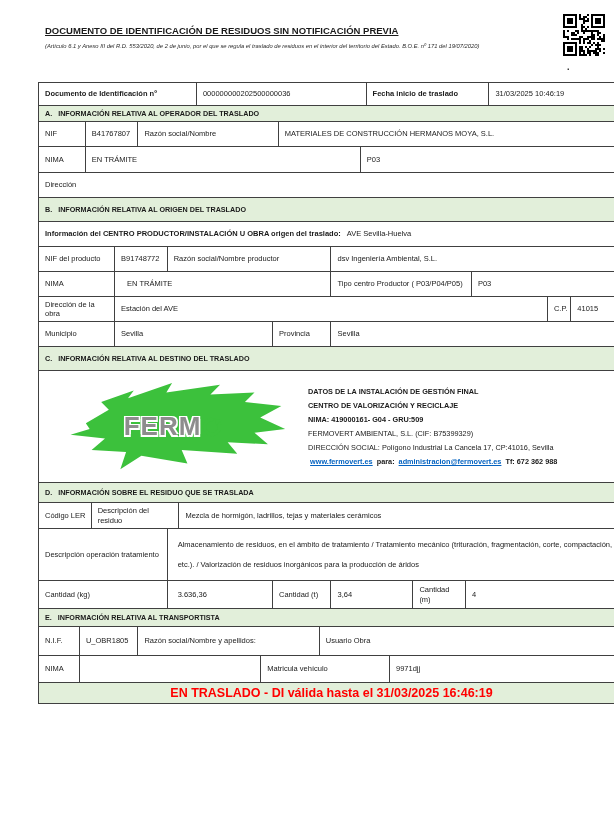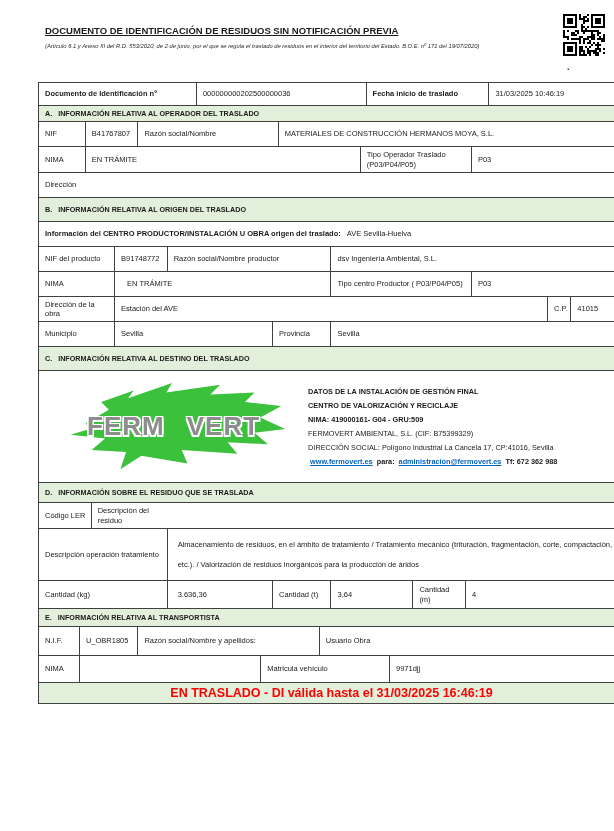--- a/index.html
+++ b/index.html
@@ -200,21 +200,20 @@
     </div>
     <div class="row" style="height:25px">
       <div class="c" style="width:8%">NIF</div>
       <div class="c" style="width:9%">B41767807</div>
       <div class="c" style="width:24%">Razón social/Nombre</div>
       <div class="c" style="width:59%">MATERIALES DE CONSTRUCCIÓN HERMANOS MOYA, S.L.</div>
     </div>
     <div class="row" style="height:26px">
       <div class="c" style="width:8%">NIMA</div>
       <div class="c" style="width:47%">EN TRÁMITE</div>
-      <div class="c" style="width:19%">Tipo Operador Traslado (P03/P04/P05)</div>
       <div class="c" style="width:26%">P03</div>
     </div>
     <div class="row" style="height:25px">
       <div class="c" style="width:8%">Dirección</div>
     </div>
 
     <div class="row" style="height:24px">
       <div class="c sec">B.&nbsp;&nbsp;&nbsp;INFORMACIÓN RELATIVA AL ORIGEN DEL TRASLADO</div>
     </div>
     <div class="row" style="height:25px">
@@ -256,21 +255,20 @@
         <div class="logo-area">
           <svg width="230" height="100" viewBox="0 0 240 104">
             <path d="M28 48 L52 34 L44 26 L78 14 L72 22 L118 6 L112 16 L168 8 L158 18 L204 16 L194 26 L232 30 L210 42 L236 54 L204 58 L218 70 L176 68 L186 80 L128 76 L134 90 L86 82 L64 96 L70 78 L34 76 L48 64 L12 60 L32 54 Z" fill="#3cc13c"></path>
           </svg>
           <div class="logo-text">
             <span>FERM</span>
             <svg class="o-icon" width="20" height="20" viewBox="0 0 24 24">
               <path d="M12 3 A9 9 0 1 0 20.6 9.2" fill="none" stroke="#3cc13c" stroke-width="4.2" stroke-linecap="round"></path>
               <path d="M15 2 L23 4 L17 10 Z" fill="#3cc13c"></path>
             </svg>
-            <span>VERT</span>
           </div>
         </div>
         <div class="dest-info">
           <div class="dl b">DATOS DE LA INSTALACIÓN DE GESTIÓN FINAL</div>
           <div class="dl b">CENTRO DE VALORIZACIÓN Y RECICLAJE</div>
           <div class="dl b">NIMA: 419000161- G04 - GRU:509</div>
           <div class="dl">FERMOVERT AMBIENTAL, S.L. (CIF: B75399329)</div>
           <div class="dl">DIRECCIÓN SOCIAL: Polígono Industrial La Cancela 17, CP:41016, Sevilla</div>
           <div class="dl links-line">
             <a href="#">www.fermovert.es</a>
@@ -281,20 +279,21 @@
         </div>
       </div>
     </div>
 
     <div class="row" style="height:20px">
       <div class="c sec">D.&nbsp;&nbsp;&nbsp;INFORMACIÓN SOBRE EL RESIDUO QUE SE TRASLADA</div>
     </div>
     <div class="row" style="height:26px">
       <div class="c" style="width:9%">Código LER</div>
       <div class="c" style="width:15%">Descripción del residuo</div>
+      <div class="c" style="width:62%">Mezcla de hormigón, ladrillos, tejas y materiales cerámicos</div>
     </div>
     <div class="row" style="height:52px">
       <div class="c" style="width:22%">Descripción operación tratamiento</div>
       <div class="c wrapcell" style="width:78%;padding-left:10px">Almacenamiento de residuos, en el ámbito de tratamiento / Tratamiento mecánico (trituración, fragmentación, corte, compactación, etc.). / Valorización de residuos inorgánicos para la producción de áridos</div>
     </div>
     <div class="row" style="height:28px">
       <div class="c" style="width:22%">Cantidad (kg)</div>
       <div class="c" style="width:18%;padding-left:10px">3.636,36</div>
       <div class="c" style="width:10%">Cantidad (t)</div>
       <div class="c" style="width:14%">3,64</div>

